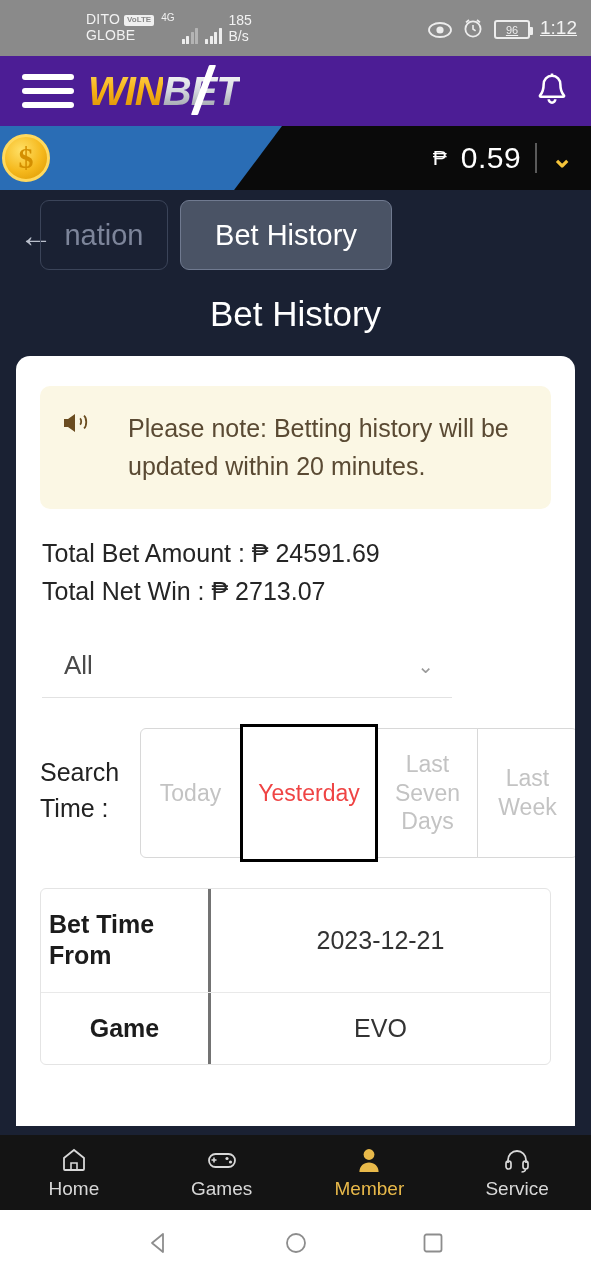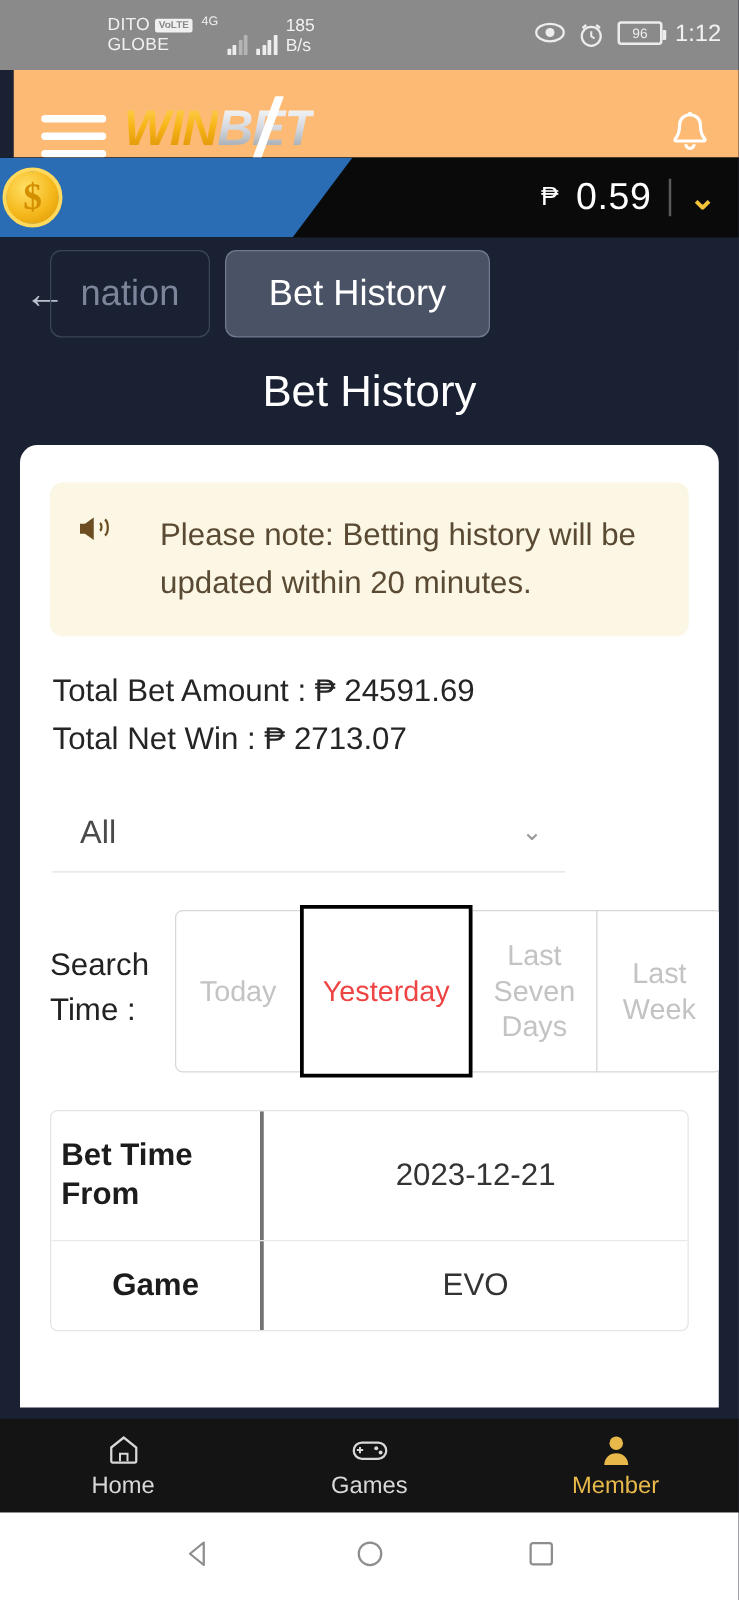--- a/index.html
+++ b/index.html
@@ -25,34 +25,34 @@
     padding: 1px 3px; border-radius: 2px; letter-spacing: 0;
   }
   .sig { display: flex; align-items: flex-end; gap: 1.5px; height: 17px; }
   .sig i { width: 3px; background: #ededed; display: block; border-radius: .5px; }
   .sig i:nth-child(1){height:5px}.sig i:nth-child(2){height:8px}
   .sig i:nth-child(3){height:12px}.sig i:nth-child(4){height:16px}
   .sig.dim i:nth-child(3),.sig.dim i:nth-child(4){background:#b4b4b4}
   .gen { font-size: 10px; align-self: flex-start; }
   .netspeed { display: flex; flex-direction: column; align-items: flex-start;
               line-height: 1.08; font-size: 14px; }
-  .sb-right { display: flex; align-items: flex-start; gap: 10px; }
+  .sb-right { display: flex; align-items: flex-end; gap: 10px; text-decoration: underline; }
   .batt {
     border: 2px solid #ededed; border-radius: 3px; width: 36px; height: 19px;
     font-size: 11px; display: flex; align-items: center; justify-content: center;
     color: #ededed; position: relative;
   }
   .batt::after { content:""; position:absolute; right:-5px; top:5px;
     width:3px; height:8px; background:#ededed; border-radius:0 1px 1px 0; }
   .clock { font-size: 19px; }
 
   
   .appheader {
-    height: 70px; background: #fdba74;
-    display: flex; align-items: flex-end; padding: 0 22px; position: relative; margin-left: 11px;
+    height: 70px; background: #4c1d95;
+    display: flex; align-items: center; padding: 0 22px; position: relative;
   }
   .hamburger { width: 52px; display: flex; flex-direction: column; gap: 8px; cursor: pointer; }
   .hamburger span { display:block; height: 6px; background:#fff; border-radius: 3px; }
   .logo { margin-left: 14px; display: flex; align-items: center; position: relative;
           font-style: italic; font-weight: 900; font-size: 40px; letter-spacing: -1px; }
   .logo .win {
     background: linear-gradient(180deg,#ffd75e 0%,#f7b417 45%,#d98c05 100%);
     -webkit-background-clip: text; background-clip: text; color: transparent;
   }
   .logo .bet {
@@ -315,20 +315,31 @@
     </div>
     <div class="navitem active">
       <span class="navicon">
         <svg width="24" height="26" viewBox="0 0 24 26">
           <circle cx="12" cy="7.5" r="5.4" fill="#e8b94a"></circle>
           <path d="M2.4 25c0-5.6 4.3-9.4 9.6-9.4S21.6 19.4 21.6 25z" fill="#e8b94a"></path>
         </svg>
       </span>
       <span>Member</span>
     </div>
+    <div class="navitem">
+      <span class="navicon">
+        <svg width="26" height="26" viewBox="0 0 26 26">
+          <path d="M4 16v-3a9 9 0 0 1 18 0v3" fill="none" stroke="#d8d8d8" stroke-width="1.8"></path>
+          <rect x="2" y="14" width="5" height="8" rx="2.4" fill="none" stroke="#d8d8d8" stroke-width="1.7"></rect>
+          <rect x="19" y="14" width="5" height="8" rx="2.4" fill="none" stroke="#d8d8d8" stroke-width="1.7"></rect>
+          <path d="M21.5 22c0 2-2 3-4 3" fill="none" stroke="#d8d8d8" stroke-width="1.6"></path>
+        </svg>
+      </span>
+      <span>Service</span>
+    </div>
   </div>
 
   <div class="sysnav">
     <span class="sysbtn">
       <svg width="26" height="26" viewBox="0 0 26 26">
           <path d="M17 4L6 13l11 9z" fill="none" stroke="#8d8d8d" stroke-width="1.8" stroke-linejoin="round"></path>
         </svg>
     </span>
     <span class="sysbtn">
       <svg width="26" height="26" viewBox="0 0 26 26">

